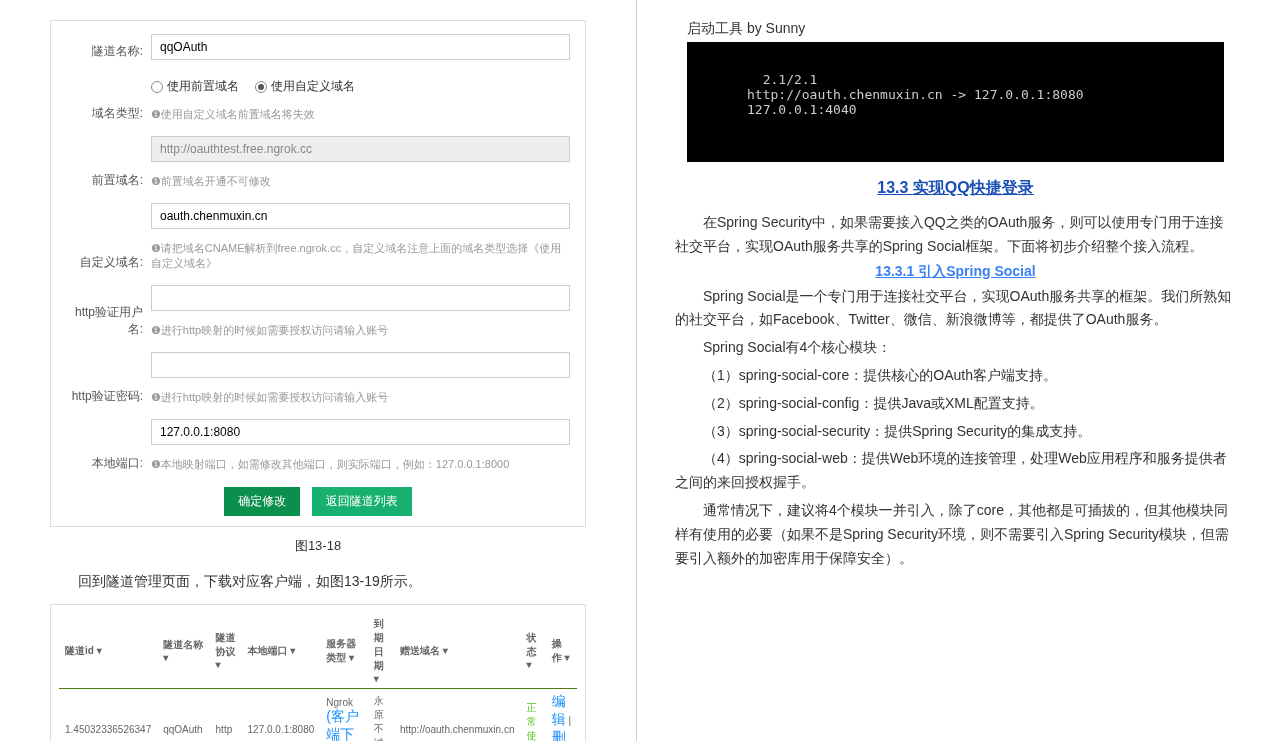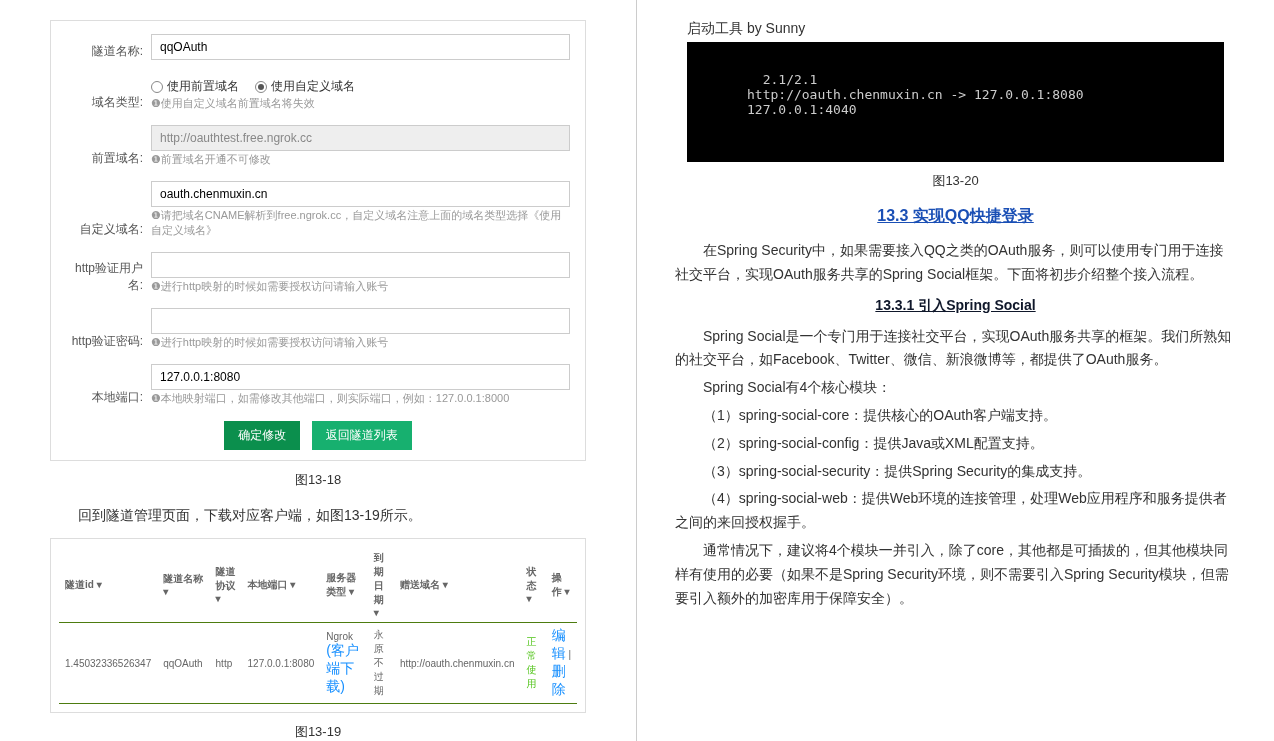--- a/index.html
+++ b/index.html
@@ -8,21 +8,21 @@
     .col { padding: 20px 30px; position: relative; }
     .col-left { width: 637px; border-right: 1px solid #ccc; }
     .col-right { width: 637px; }
     
     .form-panel { border: 1px solid #ddd; background: #fff; margin: 0 20px 10px 20px; padding: 10px 15px; }
     .form-row { display: flex; align-items: flex-end; margin-bottom: 8px; padding: 3px 0; }
     .form-label { width: 85px; text-align: right; font-size: 12px; color: #555; padding-right: 8px; padding-top: 4px; }
     .form-control { flex: 1; }
     .form-input { width: 100%; height: 26px; border: 1px solid #ccc; padding: 2px 8px; font-size: 12px; background: #fff; }
     .form-input.disabled { background: #eee; color: #888; }
-    .form-hint { font-size: 11px; color: #999; margin-top: 1px; }
+    .form-hint { font-size: 11px; color: #999; margin-top: 12px; }
     .radio-group { display: flex; gap: 16px; align-items: center; font-size: 12px; padding-top: 4px; }
     .radio-item { display: flex; align-items: center; gap: 4px; }
     .radio-circle { width: 12px; height: 12px; border: 1px solid #888; border-radius: 50%; display: inline-flex; align-items: center; justify-content: center; }
     .radio-circle.checked::after { content: ""; width: 6px; height: 6px; background: #555; border-radius: 50%; }
     .btn-row { text-align: center; margin-top: 12px; }
     .btn { display: inline-block; padding: 6px 14px; font-size: 12px; border: none; color: #fff; margin: 0 4px; cursor: pointer; }
     .btn-primary { background: #0b8f4d; }
     .btn-secondary { background: #17b06f; }
     
     .caption { text-align: center; font-size: 13px; margin: 10px 0 14px 0; }
@@ -32,21 +32,21 @@
     .tbl { width: 100%; border-collapse: collapse; }
     .tbl th, .tbl td { padding: 4px 6px; text-align: left; font-size: 10px; color: #666; border-bottom: 1px solid #4d7c0f; }
     .tbl a.link { color: #1890ff; font-size: 14px; }
     .tbl .green { color: #52c41a; }
     
     .terminal-title { font-size: 14px; margin: 0 20px 4px 20px; }
     .terminal { background: #000; color: #ccc; font-family: Consolas, monospace; font-size: 13px; padding: 30px 40px 20px 60px; margin: 0 20px; min-height: 120px; }
     .terminal .line { white-space: pre; }
     
     .sec-title { text-align: center; font-size: 16px; font-weight: bold; color: #1a4fb5; text-decoration: underline; margin: 16px 0 12px 0; }
-    .sub-title { text-align: center; font-size: 14px; font-weight: bold; color: #0f172a; text-decoration: underline; margin: 10px 0; }
+    .sub-title { text-align: center; font-size: 14px; font-weight: bold; color: #3b82f6; text-decoration: underline; margin: 4px 0; }
     .para-r { font-size: 14px; line-height: 1.7; text-indent: 2em; margin: 0 8px 4px 8px; }
   </style>
 </head>
 <body>
 
 <div class="page-wrap">
 
   <div class="col col-left">
     <div class="form-panel">
       <div class="form-row">
@@ -146,21 +146,20 @@
 
   </div>
 
   <div class="col col-right">
     <div class="terminal-title">启动工具 by Sunny</div>
     <div class="terminal">
       <div class="line">  2.1/2.1</div>
       <div class="line">http://oauth.chenmuxin.cn -&gt; 127.0.0.1:8080</div>
       <div class="line">127.0.0.1:4040</div>
     </div>
-    <div class="caption">图13-20</div>
 
 
     <div class="sec-title">13.3 实现QQ快捷登录</div>
     <p class="para-r">在Spring Security中，如果需要接入QQ之类的OAuth服务，则可以使用专门用于连接社交平台，实现OAuth服务共享的Spring Social框架。下面将初步介绍整个接入流程。</p>
 
     <div class="sub-title">13.3.1 引入Spring Social</div>
     <p class="para-r">Spring     Social是一个专门用于连接社交平台，实现OAuth服务共享的框架。我们所熟知的社交平台，如Facebook、Twitter、微信、新浪微博等，都提供了OAuth服务。</p>
     <p class="para-r">Spring Social有4个核心模块：</p>
     <p class="para-r">（1）spring-social-core：提供核心的OAuth客户端支持。</p>
     <p class="para-r">（2）spring-social-config：提供Java或XML配置支持。</p>

